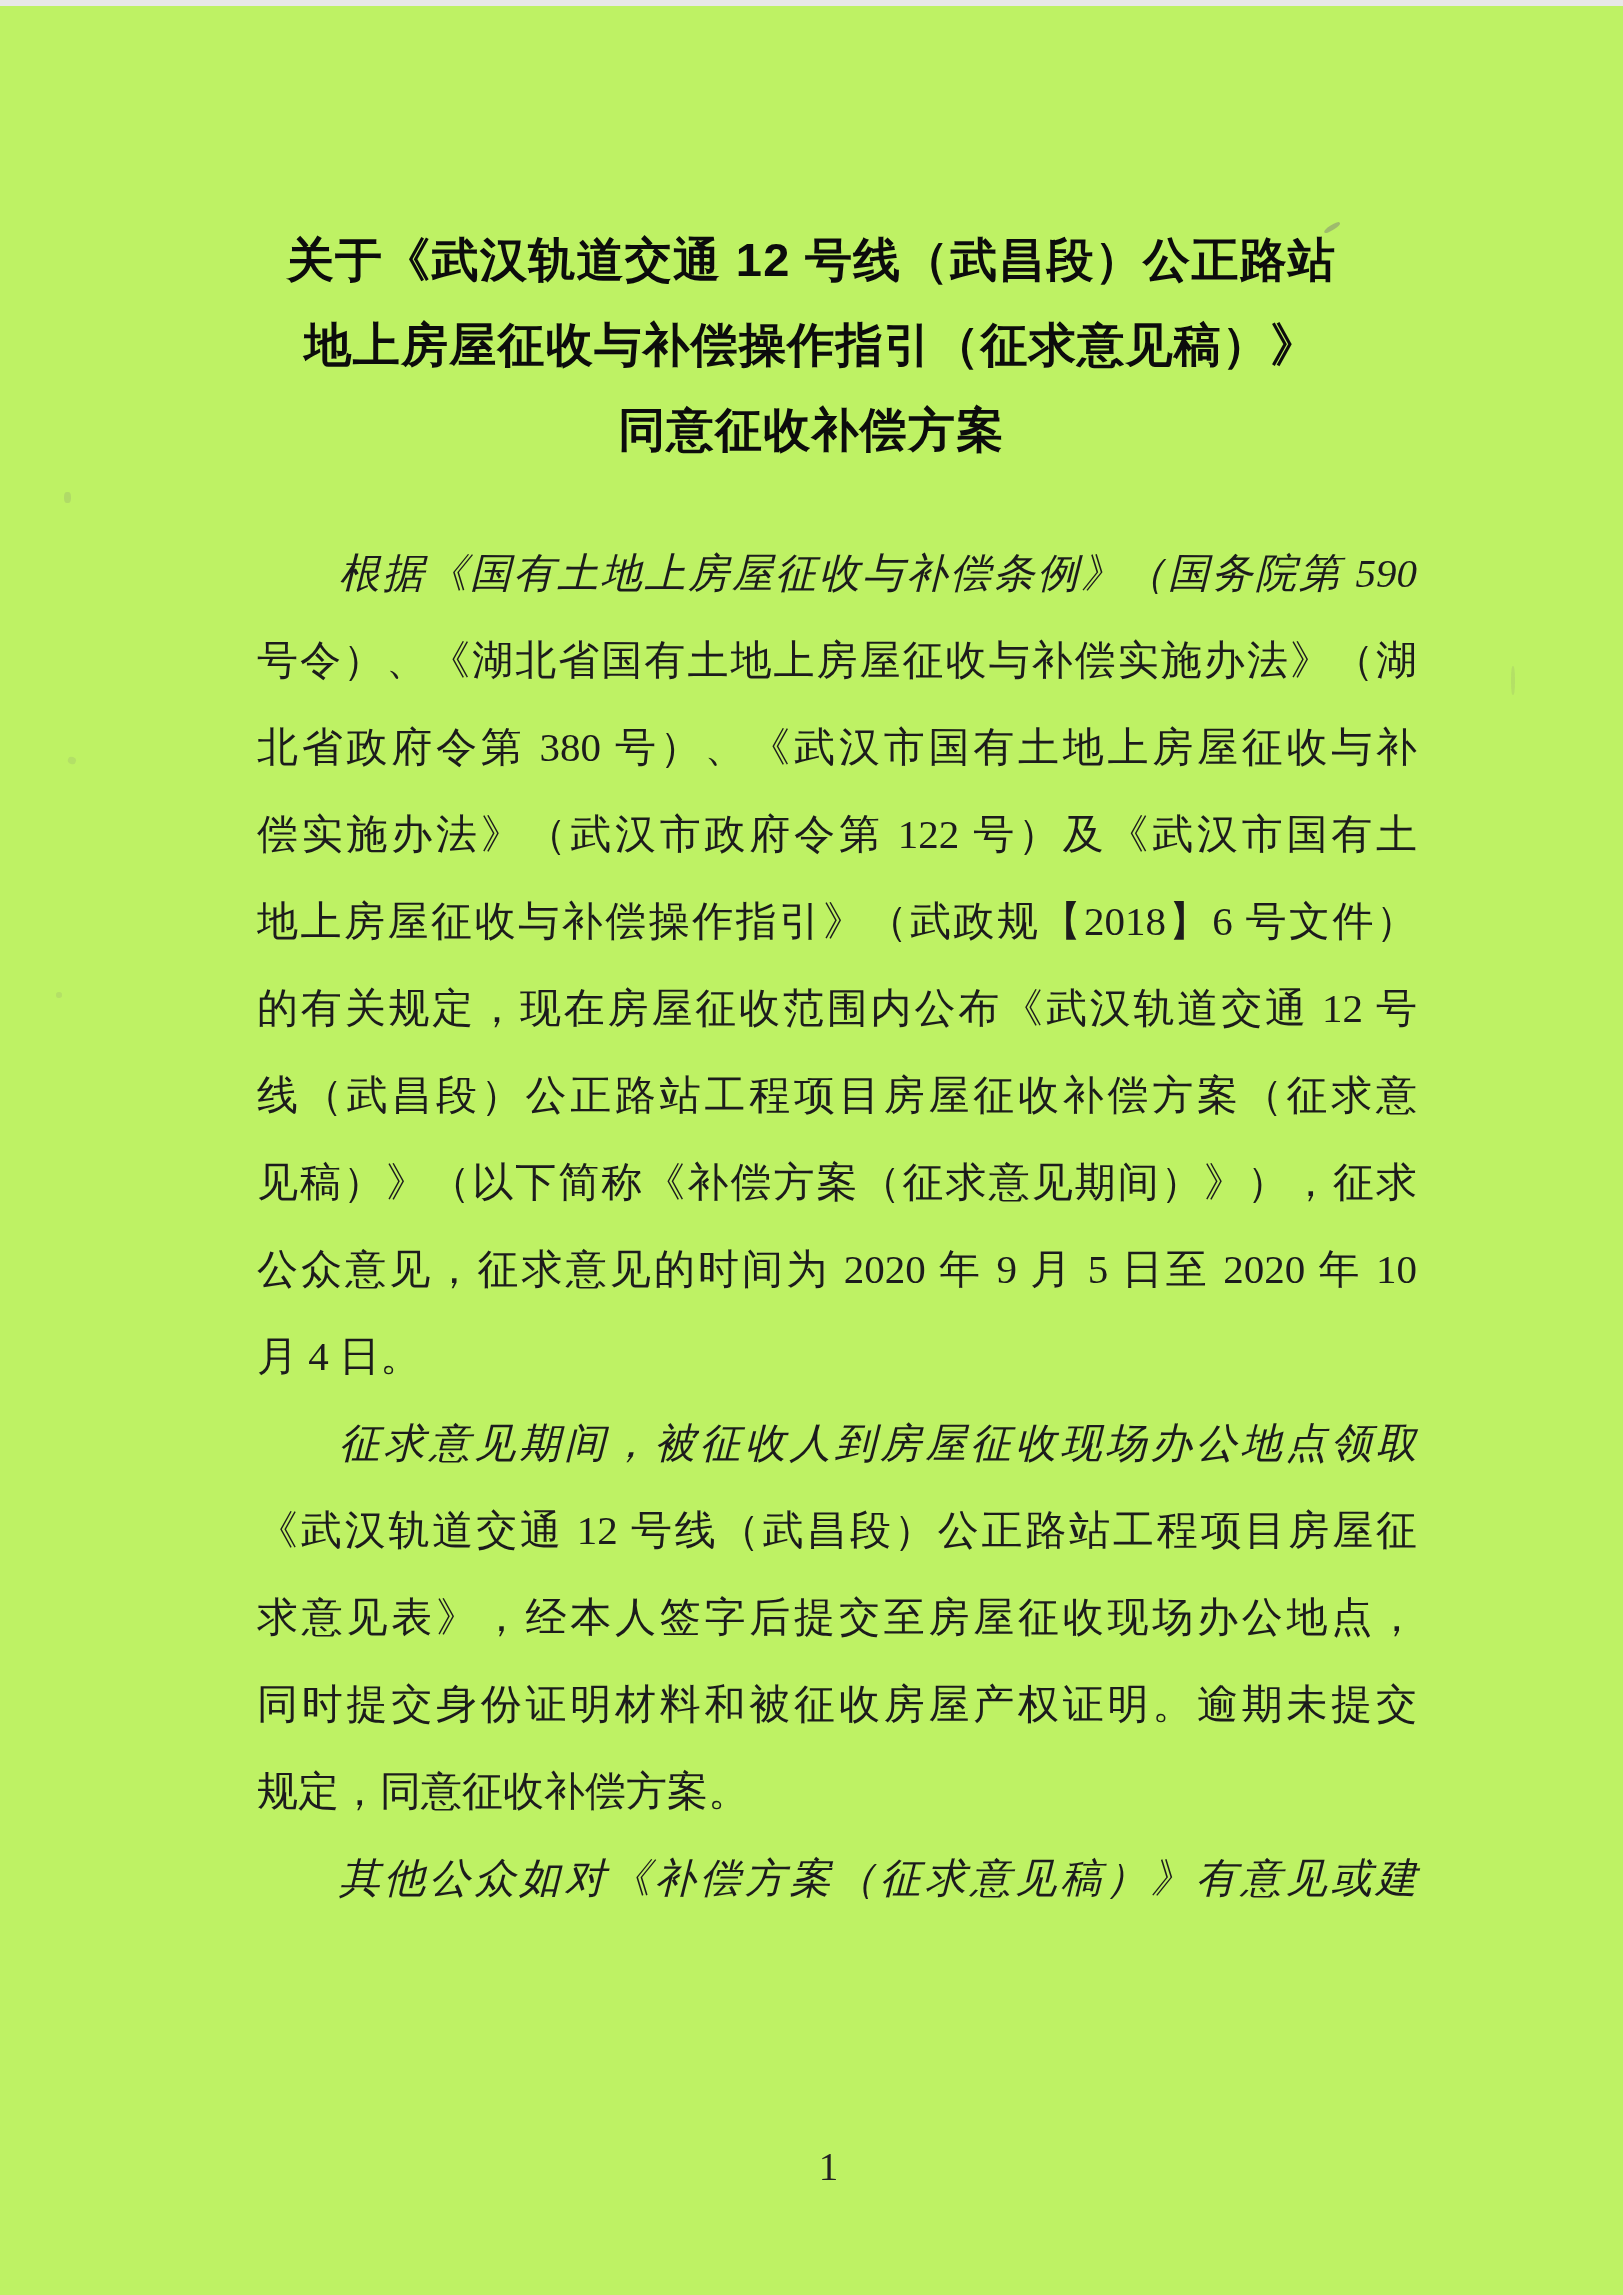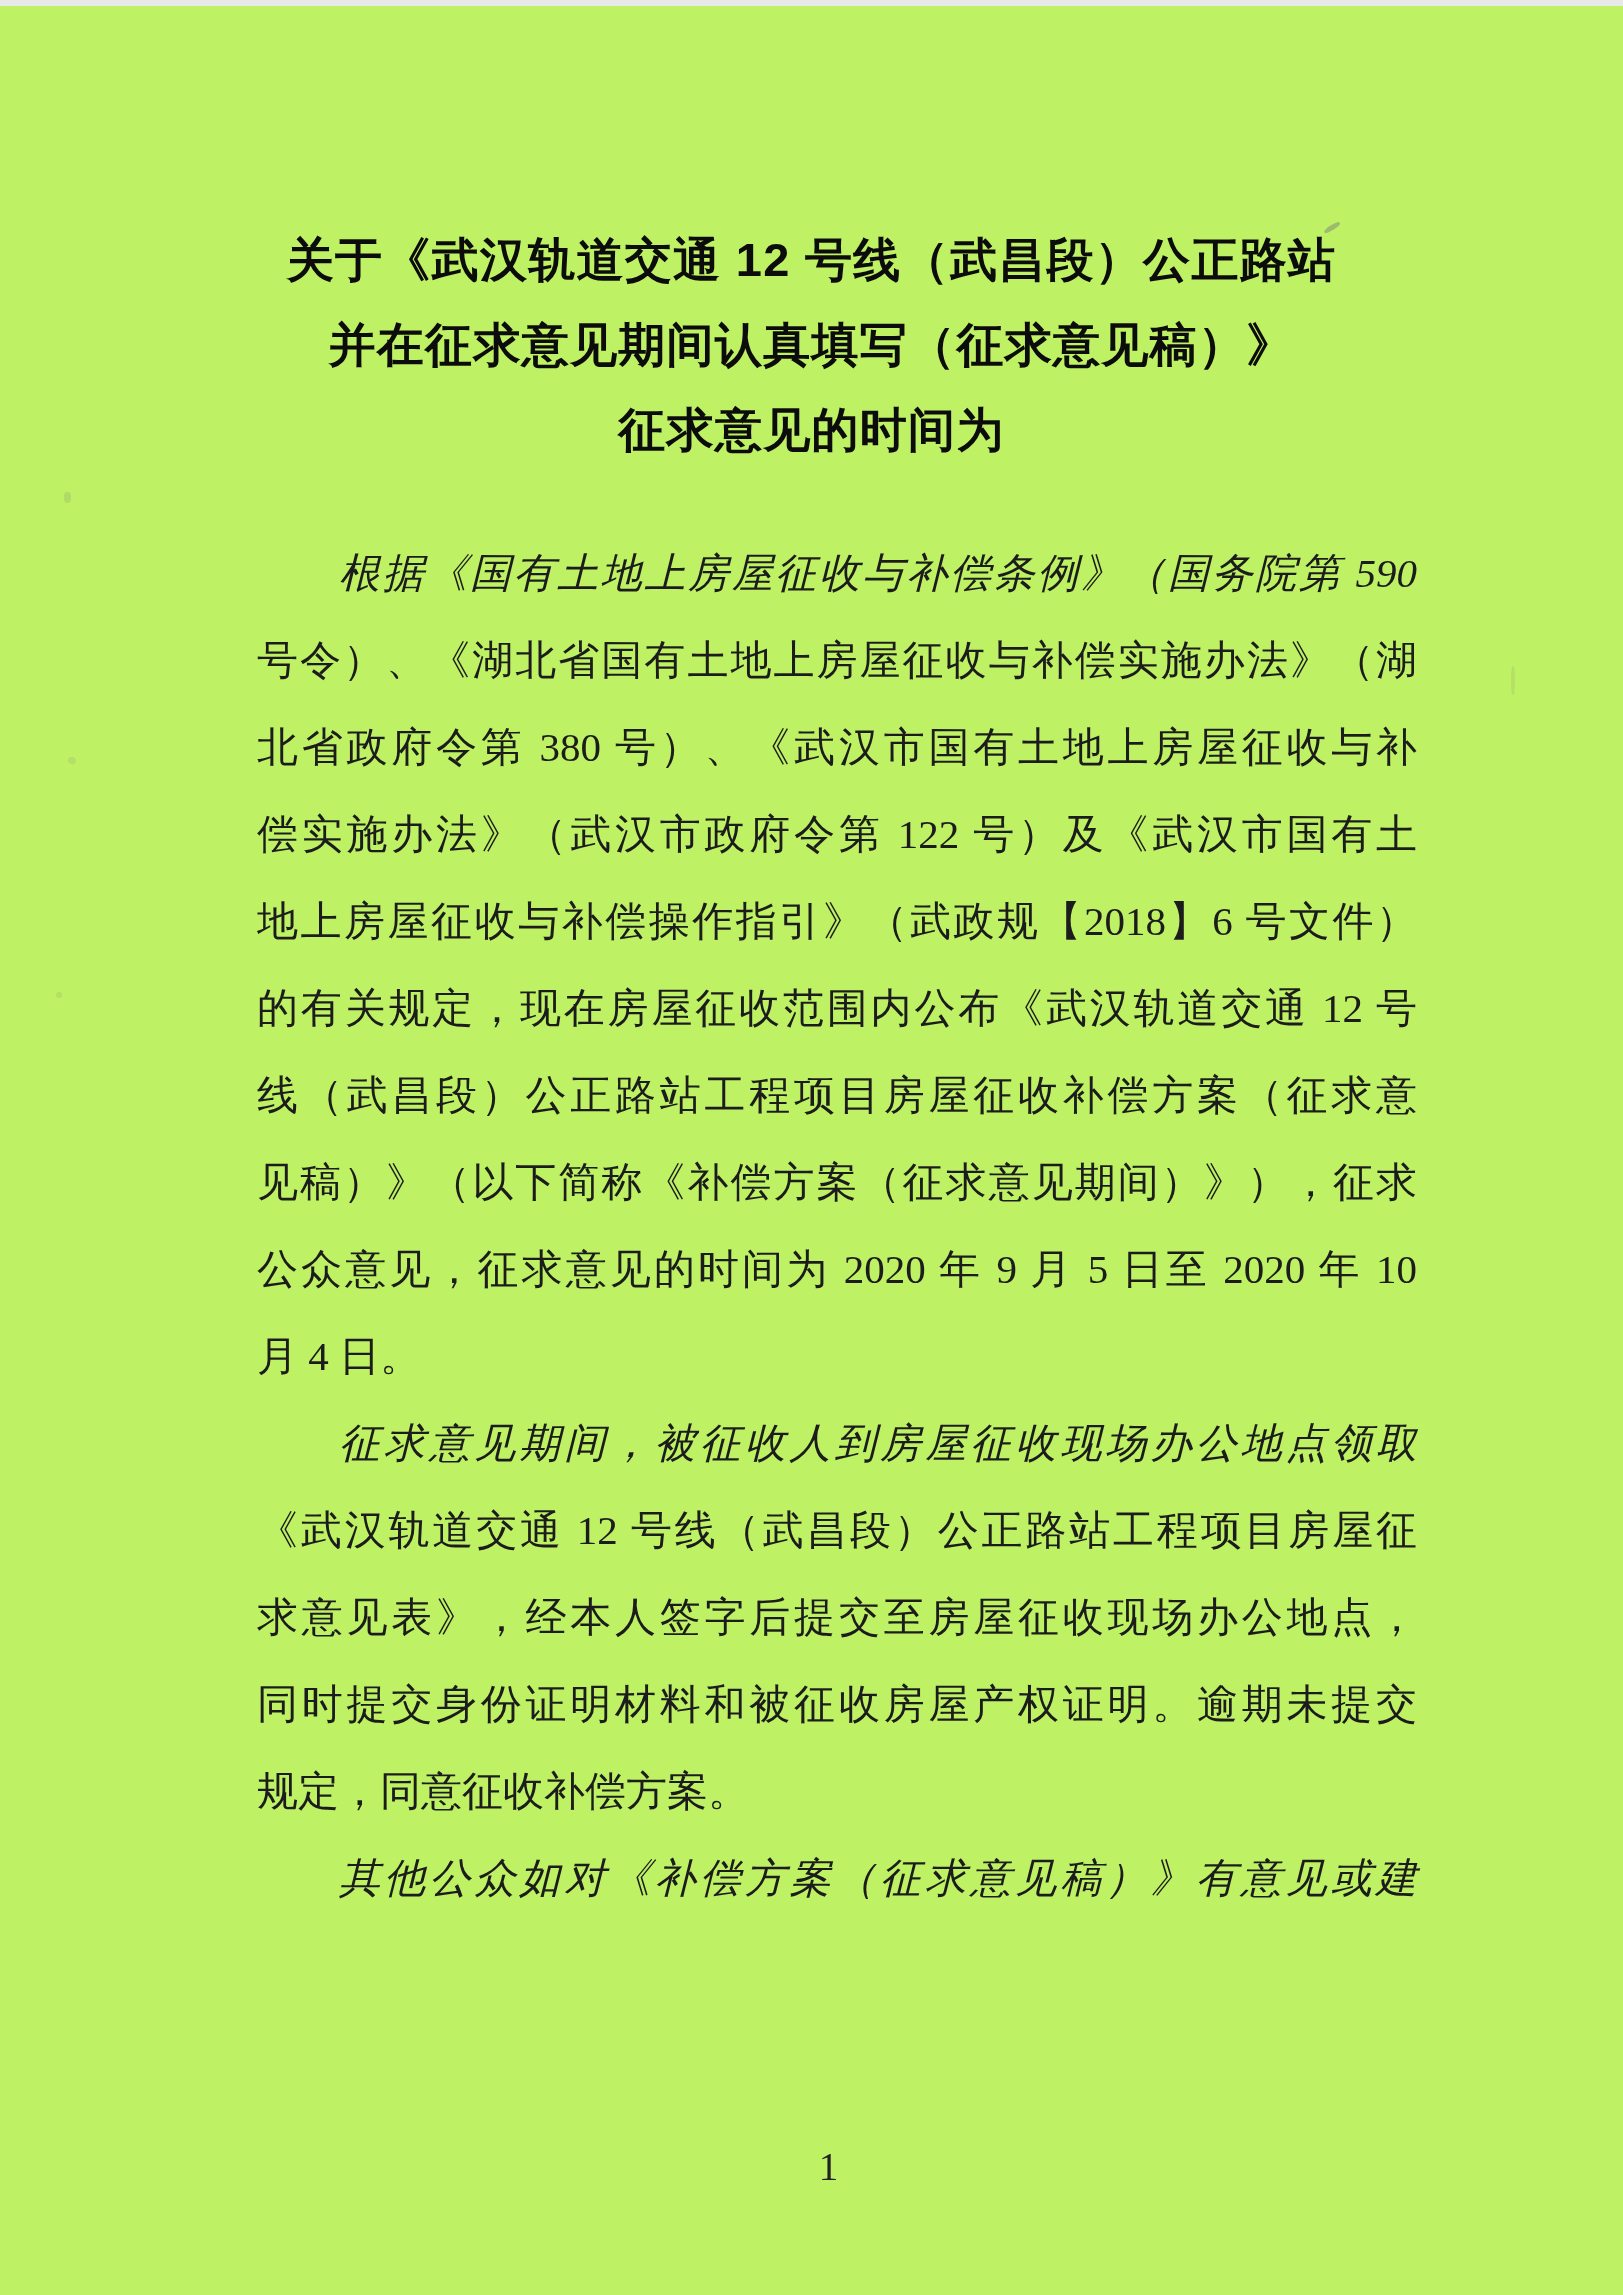--- a/index.html
+++ b/index.html
@@ -65,22 +65,22 @@
   .a4 { left: 56px;  top: 986px; width: 5.9px;  height: 5.9px;  opacity: .14; }
   .a5 { left: 68px; top: 751px; width: 7.9px; height: 6.5px; opacity: .15; transform: rotate(20deg); }
 </style>
 </head>
 <body>
 
 <div class="page">
 
   <header class="title">
     <div class="title-line">关于《武汉轨道交通 12 号线（武昌段）公正路站</div>
-    <div class="title-line">并在征求意见期间认真填写（征求意见稿）》</div>
-    <div class="title-line">征求意见的时间为</div>
+    <div class="title-line">地上房屋征收与补偿操作指引（征求意见稿）》</div>
+    <div class="title-line">同意征收补偿方案</div>
   </header>
 
   <main class="body">
     <div class="line j indent">根据《国有土地上房屋征收与补偿条例》（国务院第 590</div>
     <div class="line j">号令）、《湖北省国有土地上房屋征收与补偿实施办法》（湖</div>
     <div class="line j">北省政府令第 380 号）、《武汉市国有土地上房屋征收与补</div>
     <div class="line j">偿实施办法》（武汉市政府令第 122 号）及《武汉市国有土</div>
     <div class="line j">地上房屋征收与补偿操作指引》（武政规【2018】6 号文件）</div>
     <div class="line j">的有关规定，现在房屋征收范围内公布《武汉轨道交通 12 号</div>
     <div class="line j">线（武昌段）公正路站工程项目房屋征收补偿方案（征求意</div>

